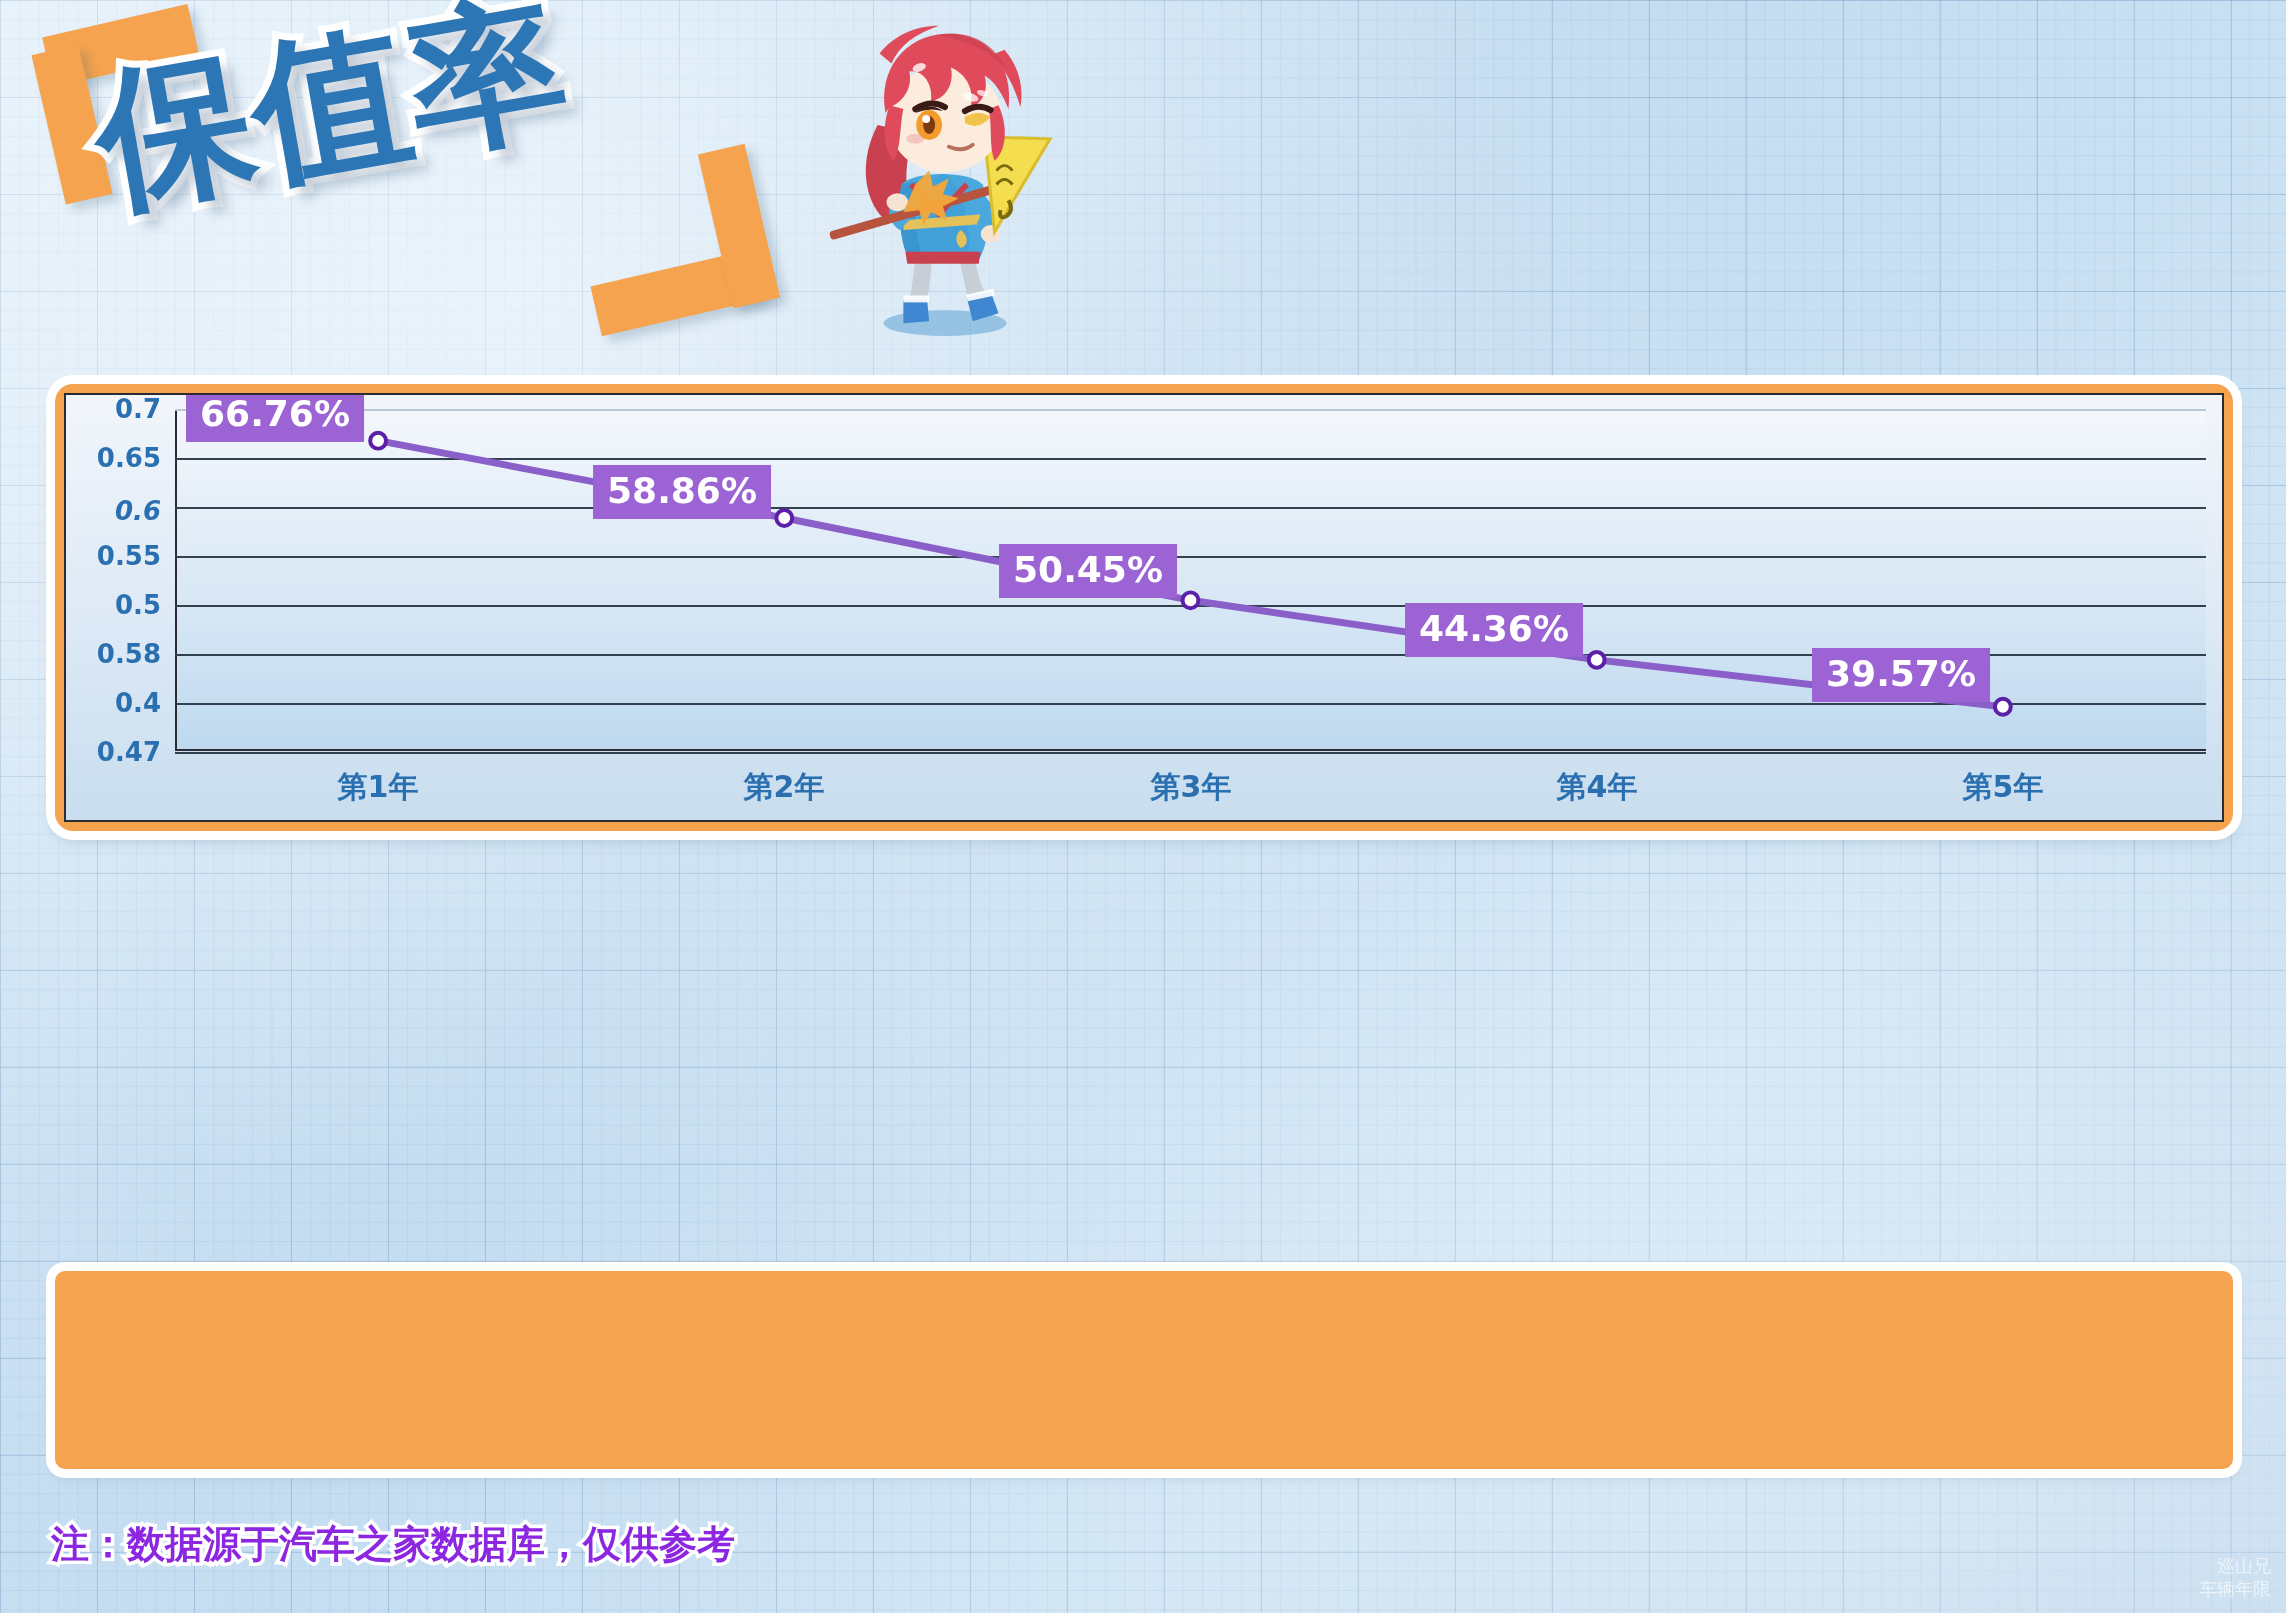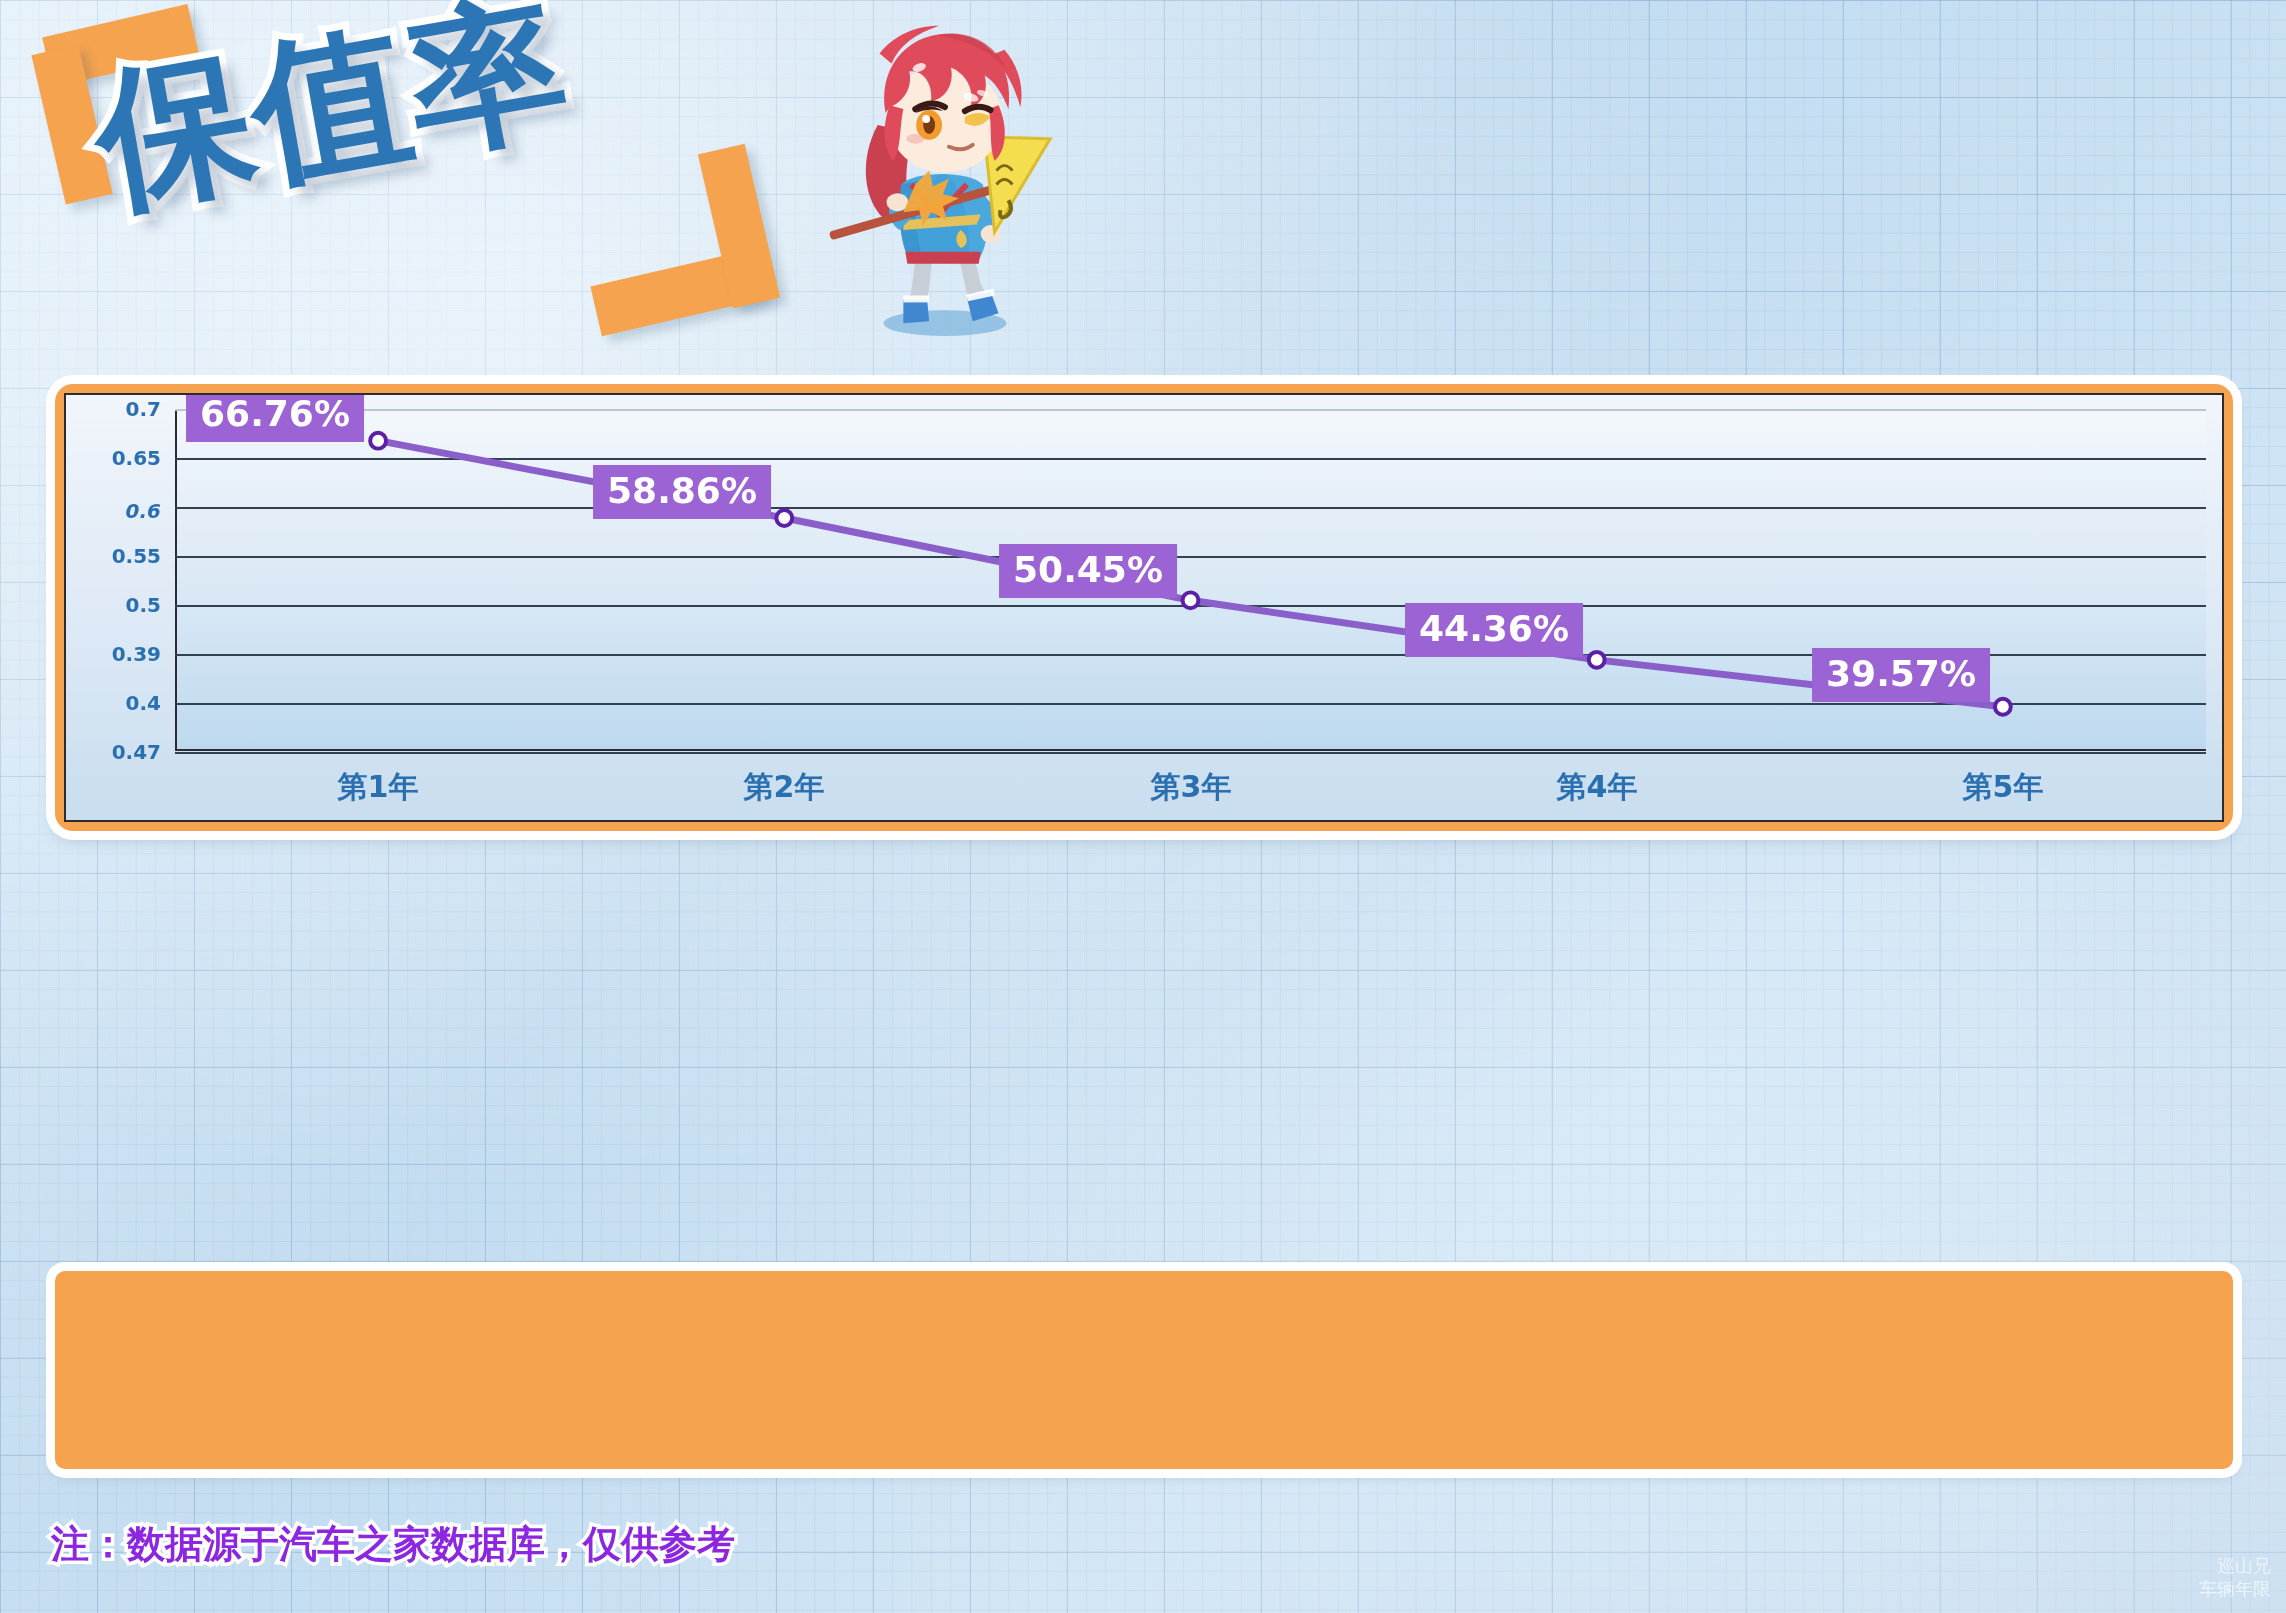--- a/index.html
+++ b/index.html
@@ -107,21 +107,21 @@
   }
   .gridline{
     position:absolute; left:0; right:0; height:0;
     border-top:2px solid #33414f;
   }
   .gridline.faint{ border-top-color:#b9c6d4; }
 
   .ylabel{
     position:absolute; right:calc(100% + 14px);
     transform: translateY(-50%);
-    font-size:20px; font-weight:bold; color:#2a6fb0;
+    font-size:26px; font-weight:bold; color:#2a6fb0;
     white-space:nowrap;
     font-family:"DejaVu Sans","Liberation Sans",sans-serif;
   }
   .xlabel{
     position:absolute; top:calc(100% + 16px);
     transform: translateX(-50%);
     font-size:30px; font-weight:bold; color:#2a6fb0;
     white-space:nowrap;
     font-family:"DejaVu Sans","Liberation Sans",sans-serif;
   }
@@ -293,21 +293,21 @@
           <div class="gridline" style="top: 245px;"></div>
           <div class="gridline" style="top: 294px;"></div>
           <div class="gridline" style="top: 343px;"></div>
         </div>
       <div id="yticks">
           <div class="ylabel" style="top: 0px;">0.7</div>
           <div class="ylabel" style="top: 49px;">0.65</div>
           <div class="ylabel" style="top: 102px; font-style: italic;">0.6</div>
           <div class="ylabel" style="top: 147px;">0.55</div>
           <div class="ylabel" style="top: 196px; margin-left: 30px;">0.5</div>
-          <div class="ylabel" style="top: 245px;">0.39</div>
+          <div class="ylabel" style="top: 245px;">0.58</div>
           <div class="ylabel" style="top: 294px;">0.4</div>
           <div class="ylabel" style="top: 343px;">0.47</div>
         </div>
       <div id="xticks">
           <div class="xlabel" style="left: 203px;">第1年</div>
           <div class="xlabel" style="left: 609px;">第2年</div>
           <div class="xlabel" style="left: 1016px;">第3年</div>
           <div class="xlabel" style="left: 1422px;">第4年</div>
           <div class="xlabel" style="left: 1828px;">第5年</div>
         </div>

